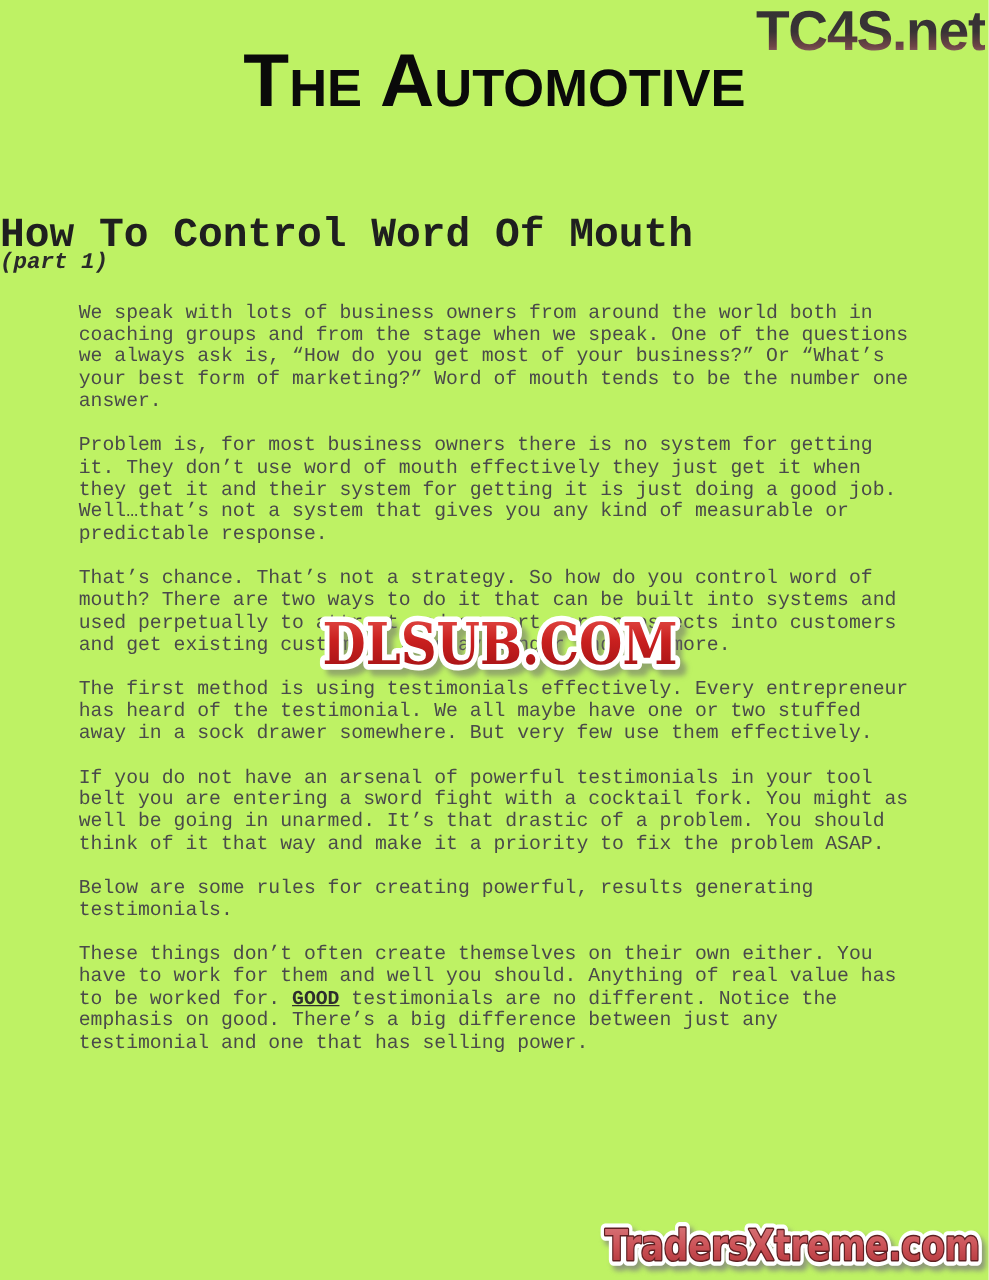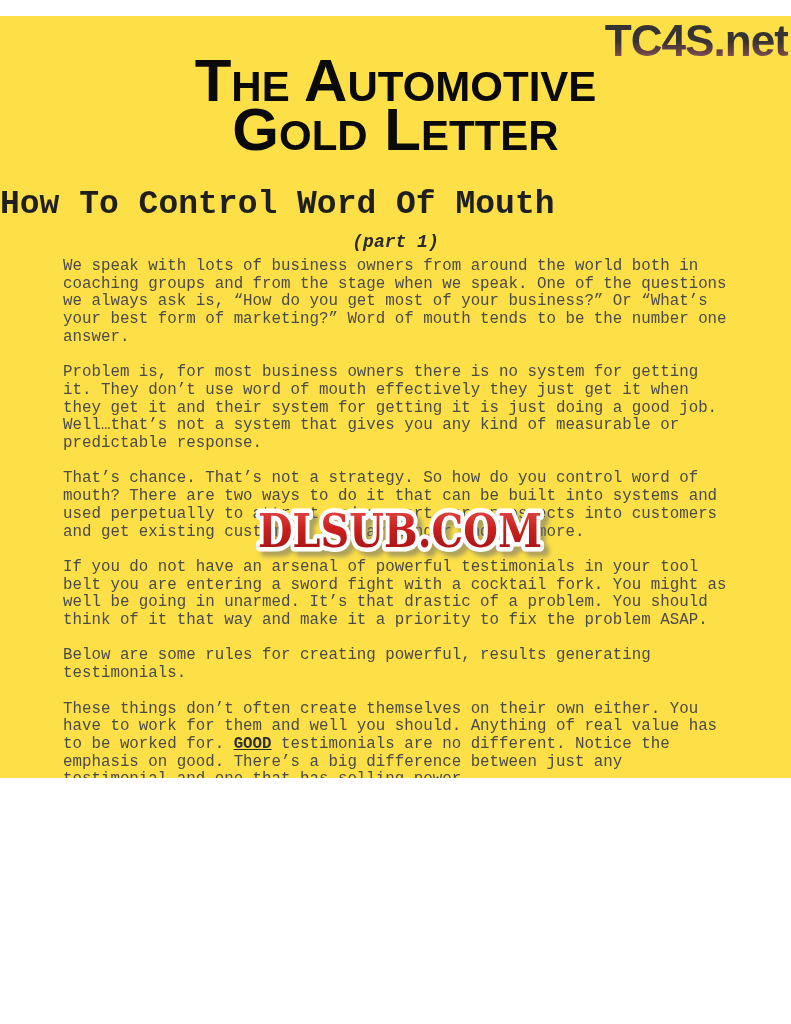--- a/index.html
+++ b/index.html
@@ -3,25 +3,24 @@
 <meta charset="utf-8">
 <style>
   html, body {
     margin: 0;
     padding: 0;
     background: #ffffff;
   }
   .page {
     position: relative;
     width: 791px;
-    height: 762px;
-    background: #fde047;
+    height: 1024px;
+    background: #bef264;
     overflow: hidden;
     font-family: "Liberation Sans", sans-serif;
-    margin-top: 16px;
   }
 
   
   .tc4s {
     position: absolute;
     top: 2px;
     right: 3px;
     font-family: "Liberation Sans", sans-serif;
     font-weight: 900;
     font-size: 45px;
@@ -61,24 +60,23 @@
     margin: 0;
     text-align: left;
     font-family: "Liberation Mono", "DejaVu Sans Mono", monospace;
     font-weight: bold;
     font-size: 33px;
     line-height: 34px;
     color: #1f1f1f;
   }
   .subheading {
     position: absolute;
-    top: 216px;
+    top: 200px;
     left: 0;
     width: 100%;
-    text-align: center;
     font-family: "Liberation Mono", "DejaVu Sans Mono", monospace;
     font-style: italic;
     font-weight: bold;
     font-size: 18px;
     line-height: 20px;
     color: #2a2a2a;
   }
 
   
   .body-text {
@@ -144,41 +142,44 @@
     paint-order: stroke;
   }
 </style>
 </head>
 <body>
 
 <div class="page">
 
   <div class="tc4s">TC4S.net</div>
 
-  <h1 class="masthead"><span>The Automotive</span><br><span>Gold Letter</span></h1>
+  <h1 class="masthead"><span>The Automotive</span><br></h1>
 
   <h2 class="heading">How To Control Word Of Mouth</h2>
 
   <div class="subheading">(part 1)</div>
 
   <div class="body-text">
       <p><span>We speak with lots of business owners from around the world both in
 coaching groups and from the stage when we speak. One of the questions
 we always ask is, “How do you get most of your business?” Or “What’s
 your best form of marketing?” Word of mouth tends to be the number one
 answer.</span></p>
       <p><span>Problem is, for most business owners there is no system for getting
 it. They don’t use word of mouth effectively they just get it when
 they get it and their system for getting it is just doing a good job.
 Well…that’s not a system that gives you any kind of measurable or
 predictable response.</span></p>
       <p><span>That’s chance. That’s not a strategy. So how do you control word of
 mouth? There are two ways to do it that can be built into systems and
 used perpetually to attract and convert more prospects into customers
 and get existing customers to stay longer and pay more.</span></p>
+      <p><span>The first method is using testimonials effectively. Every entrepreneur
+has heard of the testimonial. We all maybe have one or two stuffed
+away in a sock drawer somewhere. But very few use them effectively.</span></p>
       <p><span>If you do not have an arsenal of powerful testimonials in your tool
 belt you are entering a sword fight with a cocktail fork. You might as
 well be going in unarmed. It’s that drastic of a problem. You should
 think of it that way and make it a priority to fix the problem ASAP.</span></p>
       <p><span>Below are some rules for creating powerful, results generating
 testimonials.</span></p>
       <p><span>These things don’t often create themselves on their own either. You
 have to work for them and well you should. Anything of real value has
 to be worked for. </span><span class="emph">GOOD</span><span> testimonials are no different. Notice the
 emphasis on good. There’s a big difference between just any

